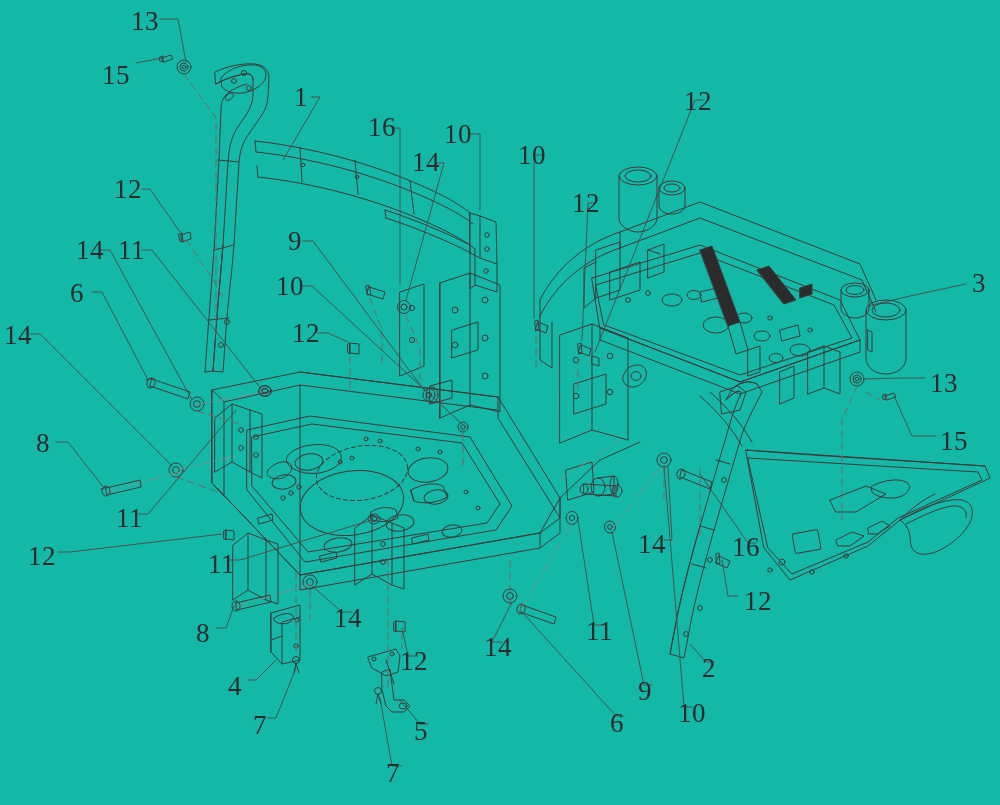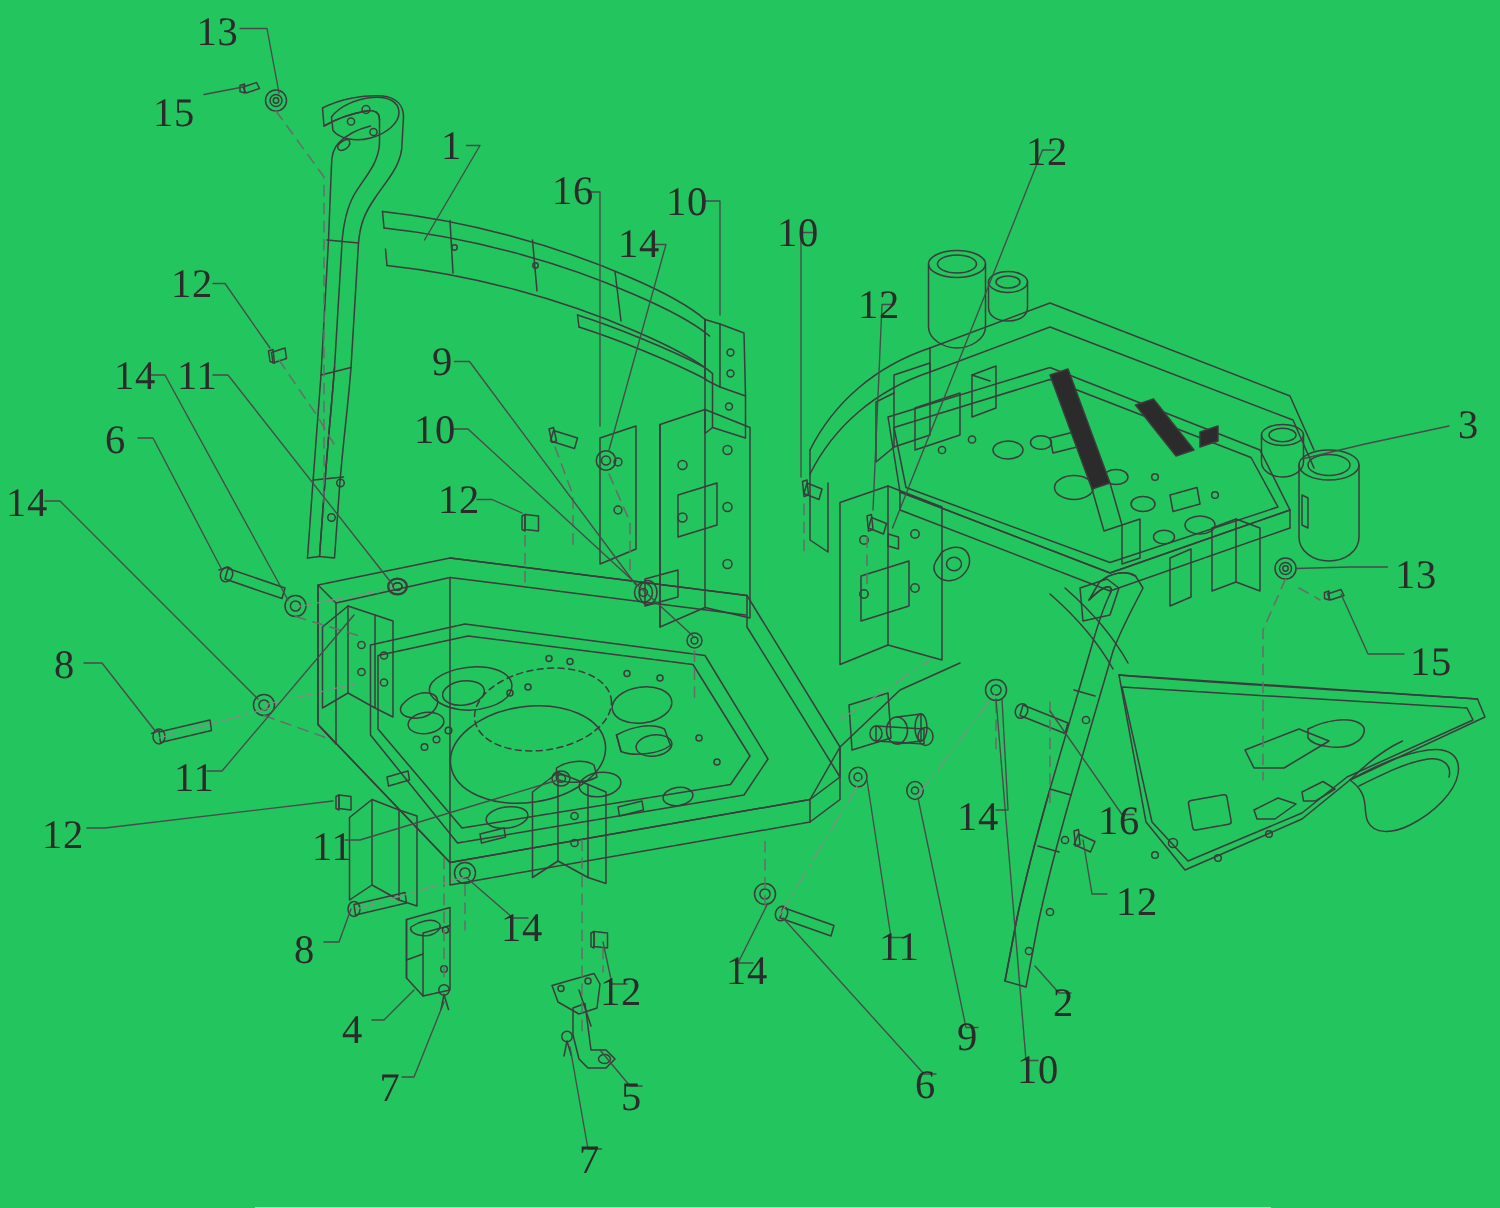--- a/index.html
+++ b/index.html
@@ -1,17 +1,17 @@
 <!DOCTYPE html>
 <html><head>
 <meta charset="utf-8">
 <style>
   html,body{margin:0;padding:0;background:#ffffff;}
   body{font-family:"Liberation Serif", serif;}
-  #sheet{position:relative;width:1000px;height:805px;background:#22c55e;overflow:hidden;}
+  #sheet{position:relative;width:1000px;height:805px;background:#14b8a6;overflow:hidden;}
   #sheet svg{position:absolute;left:0;top:0;}
   .callout{position:absolute;font-family:"Liberation Serif", serif;font-size:27px;color:#2b2b2b;
            line-height:1;white-space:nowrap;letter-spacing:0.5px;}
 </style>
 </head>
 <body>
 
 <div id="sheet">
 
 <svg width="1000" height="805" viewBox="0 0 1000 805" fill="none" stroke="#3c3c3c" stroke-width="1" stroke-linejoin="round" stroke-linecap="round">

